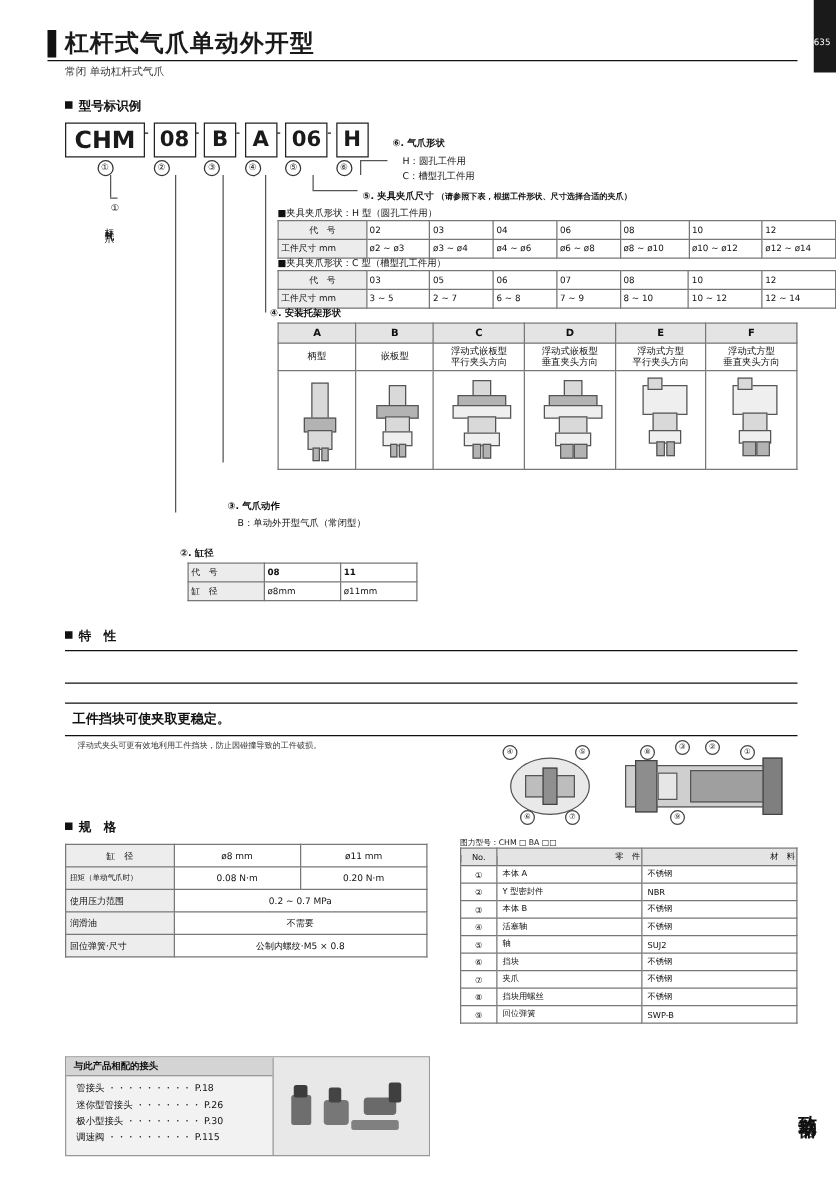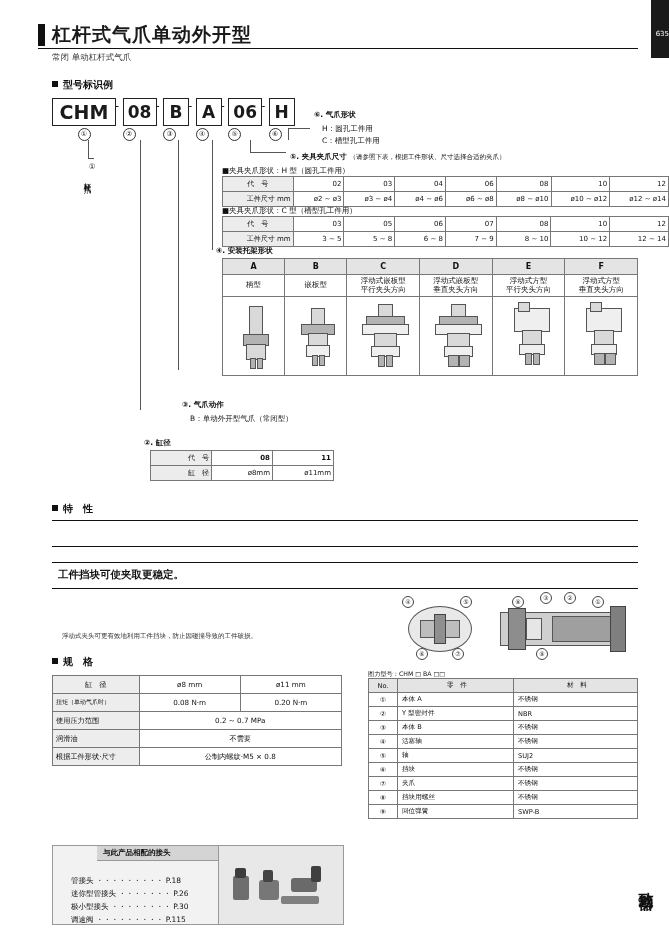--- a/index.html
+++ b/index.html
@@ -8,21 +8,21 @@
     font-family:"DejaVu Sans","Liberation Sans",sans-serif;
     font-size:8px;color:#1a1a1a;position:relative;overflow:hidden;
   }
   .page{position:relative;width:669px;height:946px;}
 
   
   .page-tab{
     position:absolute;right:0;top:0;width:18px;height:58px;background:#1a1a1a;
   }
   .page-tab .num{
-    position:absolute;top:30px;left:0;width:18px;text-align:right;
+    position:absolute;top:30px;left:0;width:18px;text-align:left;
     color:#ffffff;font-size:7px;
   }
   .side-vert{
     position:absolute;right:14px;bottom:60px;width:22px;
     font-size:15px;font-weight:bold;color:#111;letter-spacing:2px;
     writing-mode:vertical-rl;text-orientation:upright;
   }
 
   
   .title-bar{position:absolute;left:38px;top:22px;width:600px;}
@@ -72,21 +72,21 @@
   }
   .cell{display:inline-block;vertical-align:top;text-align:center;}
 
   
   .note{position:absolute;font-size:7.5px;color:#111;}
   .vline{position:absolute;width:1px;background:#555;}
   .hline{position:absolute;height:1px;background:#555;}
 
   table.tbl{border-collapse:collapse;font-size:7px;}
   table.tbl td,table.tbl th{
-    border:0.8px solid #777;padding:1px 2px;text-align:right;font-weight:normal;color:#111;
+    border:0.8px solid #777;padding:1px 2px;text-align:left;font-weight:normal;color:#111;
     height:12px;
   }
   .lbl-cell{background:#ececec;}
 
   
   .mount{position:absolute;left:222px;top:258px;width:416px;}
   .mount table{width:416px;border-collapse:collapse;font-size:7px;}
   .mount td{border:0.8px solid #777;text-align:center;vertical-align:middle;color:#111;}
   .mount .hdr{background:#e4e4e4;font-weight:bold;font-size:8px;height:13px;}
   .mount .nm{height:15px;font-size:7.5px;}
@@ -103,41 +103,41 @@
   .spec{position:absolute;left:52px;top:675px;width:290px;}
   .spec table{width:290px;border-collapse:collapse;font-size:7.2px;}
   .spec td{border:0.8px solid #777;padding:2px 3px;height:13px;color:#111;}
   .spec .k{background:#ededed;width:86px;}
   .spec .c{text-align:center;}
 
   
   .struct{position:absolute;left:368px;top:668px;width:270px;}
   .struct table{width:270px;border-collapse:collapse;font-size:6.6px;}
   .struct td,.struct th{border:0.8px solid #777;height:11px;color:#111;font-weight:normal;}
-  .struct th{background:#e4e4e4;text-align:center;}
+  .struct th{background:#e4e4e4;text-align:right;}
   .struct .no{width:26px;text-align:center;}
   .struct .nmx{width:110px;padding-left:4px;}
   .struct .mt{padding-left:4px;}
 
   
   .feat-line{position:absolute;left:52px;height:1px;background:#111;width:586px;}
   .feat-txt{position:absolute;font-size:10.5px;font-weight:bold;color:#111;}
   .feat-sub{position:absolute;font-size:6.5px;color:#333;}
 
   
   .acc{
     position:absolute;left:52px;top:845px;width:290px;height:78px;
     border:1px solid #999;background:#f2f2f2;
   }
   .acc .hd{
     position:absolute;left:0;top:0;width:165px;height:14px;background:#d4d4d4;
     border-bottom:1px solid #999;border-right:1px solid #999;
-    font-size:7.5px;font-weight:bold;color:#111;line-height:14px;padding-left:6px;margin-left:44px;
-  }
-  .acc ul{margin:10px;padding:18px 0 0 8px;list-style:none;}
+    font-size:7.5px;font-weight:bold;color:#111;line-height:14px;padding-left:6px;
+  }
+  .acc ul{margin:0;padding:18px 0 0 8px;list-style:none;}
   .acc li{font-size:7.5px;line-height:13px;color:#111;}
   .acc .photo{
     position:absolute;right:0;top:0;width:124px;height:78px;background:#e8e8e8;
     border-left:1px solid #999;
   }
   .circnum{
     position:absolute;width:10px;height:10px;border:1px solid #444;border-radius:50%;
     font-size:6px;line-height:9px;text-align:center;background:#fff;color:#222;
   }
 </style>
@@ -202,21 +202,21 @@
 
   <div class="note" style="left:84px;top:162px;width:16px;text-align:center;">①</div>
   <div class="note" style="left:82px;top:176px;writing-mode:vertical-rl;text-orientation:upright;letter-spacing:1px;">杠杆式气爪</div>
 
   <div class="note" style="left:314px;top:110px;font-weight:bold;">⑥. 气爪形状</div>
   <div class="note" style="left:322px;top:124px;">H：圆孔工件用</div>
   <div class="note" style="left:322px;top:136px;">C：槽型孔工件用</div>
 
   <div class="note" style="left:290px;top:152px;font-weight:bold;">
     <span>⑤. 夹具夹爪尺寸</span>
-    <span style="font-weight:normal;font-size:6.5px;">（请参照下表，根据工件形状、尺寸选择合适的夹爪）</span>
+    <span style="font-weight:bold;font-size:6.5px;">（请参照下表，根据工件形状、尺寸选择合适的夹爪）</span>
   </div>
   <div class="note" style="left:222px;top:166px;">■夹具夹爪形状：H 型（圆孔工件用）</div>
 
   <div style="position:absolute;left:222px;top:176px;">
     <table class="tbl">
       <tbody>
           <tr>
         <td class="lbl-cell" style="width:66px;text-align:center;">代　号</td>
         <td style="width:46px;">02</td>
         <td style="width:46px;">03</td>
@@ -251,21 +251,21 @@
         <td style="width:46px;">05</td>
         <td style="width:46px;">06</td>
         <td style="width:46px;">07</td>
         <td style="width:50px;">08</td>
         <td style="width:54px;">10</td>
         <td style="width:54px;">12</td>
       </tr>
       <tr>
         <td class="lbl-cell">工件尺寸 mm</td>
         <td>3 ~ 5</td>
-        <td>5 ~ 8</td>
+        <td>2 ~ 7</td>
         <td>6 ~ 8</td>
         <td>7 ~ 9</td>
         <td>8 ~ 10</td>
         <td>10 ~ 12</td>
         <td>12 ~ 14</td>
       </tr>
     </tbody>
       </table>
   </div>
 
@@ -390,21 +390,21 @@
 
   <div class="sec" style="left:52px;top:502px;">
     <span class="mark"></span><span>特　性</span>
   </div>
   <div class="feat-line" style="top:520px;"></div>
   <div class="feat-line" style="top:546px;"></div>
 
   <div class="feat-line" style="top:562px;"></div>
   <div class="feat-txt" style="left:58px;top:568px;">工件挡块可使夹取更稳定。</div>
   <div class="feat-line" style="top:588px;"></div>
-  <div class="feat-sub" style="left:62px;top:592px;margin-top:40px;">浮动式夹头可更有效地利用工件挡块，防止因碰撞导致的工件破损。</div>
+  <div class="feat-sub" style="left:62px;top:592px;">浮动式夹头可更有效地利用工件挡块，防止因碰撞导致的工件破损。</div>
 
   <div style="position:absolute;left:398px;top:600px;width:88px;height:56px;">
     <div style="position:absolute;left:10px;top:6px;width:62px;height:44px;border:1px solid #555;border-radius:50%;background:#e9e9e9;"></div>
     <div style="position:absolute;left:22px;top:20px;width:38px;height:16px;background:#bdbdbd;border:1px solid #555;"></div>
     <div style="position:absolute;left:36px;top:14px;width:10px;height:28px;background:#8f8f8f;border:1px solid #444;"></div>
     <div class="circnum" style="left:4px;top:-4px;">④</div>
     <div class="circnum" style="left:62px;top:-4px;">⑤</div>
     <div class="circnum" style="left:18px;top:48px;">⑥</div>
     <div class="circnum" style="left:54px;top:48px;">⑦</div>
   </div>
@@ -441,21 +441,21 @@
       </tr>
       <tr>
         <td class="k">使用压力范围</td>
         <td class="c" colspan="2">0.2 ~ 0.7 MPa</td>
       </tr>
       <tr>
         <td class="k">润滑油</td>
         <td class="c" colspan="2">不需要</td>
       </tr>
       <tr>
-        <td class="k">根据工件形状·尺寸</td>
+        <td class="k">回位弹簧·尺寸</td>
         <td class="c" colspan="2">公制内螺纹·M5 × 0.8</td>
       </tr>
     </tbody>
       </table>
   </div>
 
   <div class="sec" style="left:368px;top:655px;margin-top:26px;">
     <span class="mark"></span><span>结构图</span>
   </div>
   <div class="note" style="left:368px;top:670px;font-size:6.2px;">图力型号：CHM □ BA □□</div>

